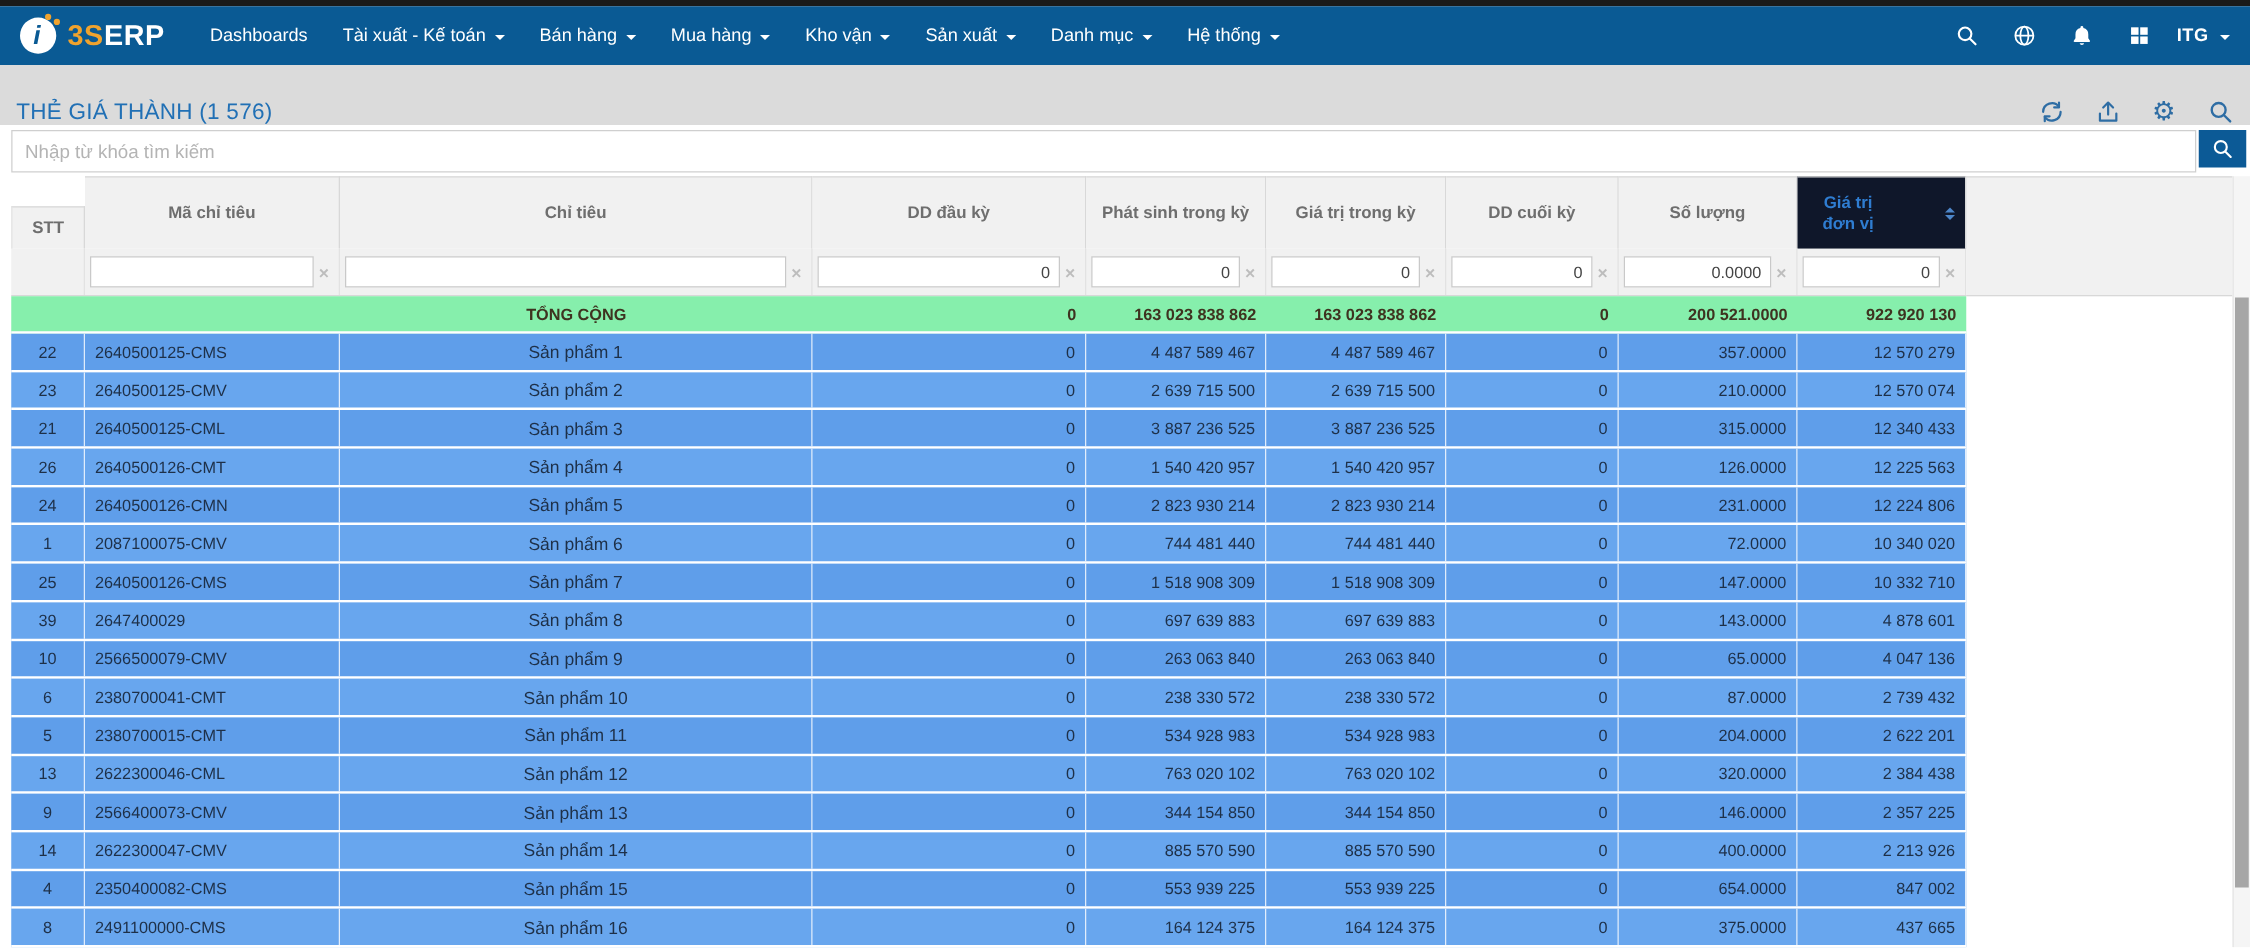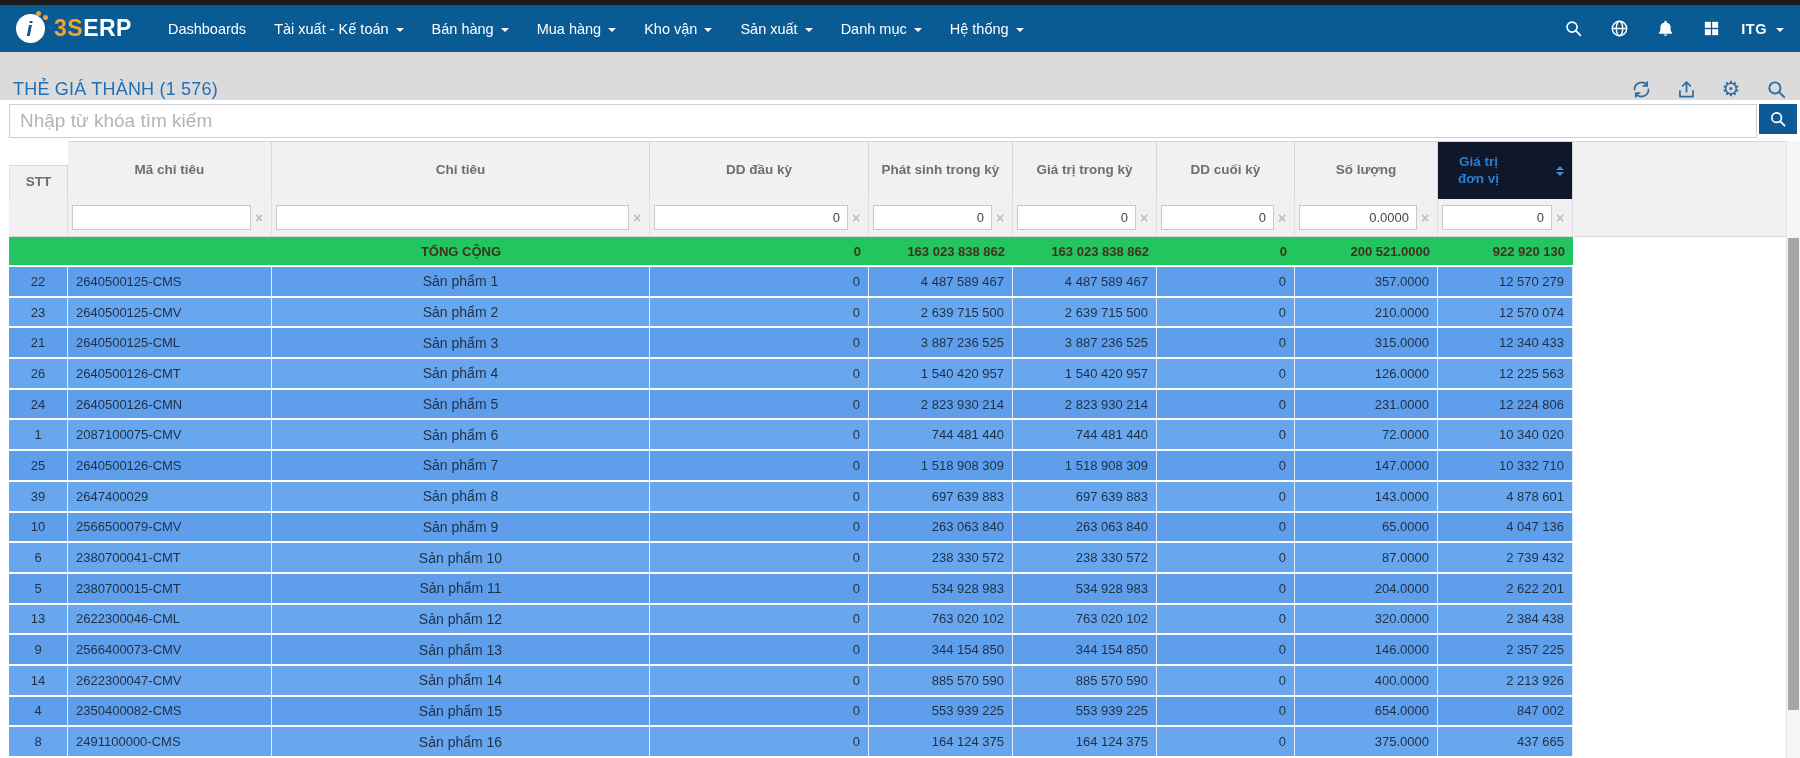--- a/index.html
+++ b/index.html
@@ -31,21 +31,21 @@
   .user{display:flex;align-items:center;gap:9px;color:#fff;font-weight:bold;font-size:14.5px;cursor:pointer;letter-spacing:.5px;}
   
   .titlebar{position:absolute;left:0;top:52px;width:100%;height:48px;background:#dbdbdb;display:flex;align-items:flex-end;justify-content:space-between;padding:0 13px;box-sizing:border-box;}
   .page-title{margin:0;font-size:18px;font-weight:400;color:#2170b5;letter-spacing:.2px;}
   .title-actions{display:flex;align-items:center;gap:23px;}
   .t-icon{display:inline-flex;align-items:center;justify-content:center;width:22px;height:22px;color:#2e6da4;cursor:pointer;}
   .t-icon svg{width:21px;height:21px;display:block;}
   .gear-glyph{font-family:"DejaVu Sans",sans-serif;font-size:21px;line-height:1;color:#2e6da4;}
   
   .searchrow{position:absolute;left:0;top:100px;width:100%;height:41px;background:#fff;}
-  .search-input{position:absolute;left:9px;top:4px;width:1748px;height:15px;box-sizing:border-box;border:1px solid #cfcfcf;padding:16px 10px;font-size:19px;color:#444;font-family:inherit;outline:none;}
+  .search-input{position:absolute;left:9px;top:4px;width:1748px;height:15px;box-sizing:border-box;border:1px solid #cfcfcf;padding:16px 10px;font-size:15px;color:#444;font-family:inherit;outline:none;}
   .search-input::placeholder{color:#b4b4b4;}
   .search-btn{position:absolute;left:1759px;top:4px;width:38px;height:30px;background:#0c5a96;border:none;display:flex;align-items:center;justify-content:center;color:#fff;cursor:pointer;}
   .search-btn svg{width:18px;height:18px;}
   
   .thead{position:absolute;left:9px;top:141px;display:grid;grid-template-columns:var(--cols);height:58px;}
   .th{box-sizing:border-box;background:#f1f1f1;border-top:1px solid #d8d8d8;border-right:1px solid #d8d8d8;display:flex;align-items:center;justify-content:center;text-align:center;color:#6e6e6e;font-weight:bold;font-size:13.5px;padding:0 8px;line-height:1.25;cursor:pointer;}
   .th:first-child{border-left:1px solid #e3e3e3;margin-top:24px;}
   .th.sorted{background:#0f172a;color:#2f7dd1;gap:38px;}
   .sort{display:inline-flex;flex-direction:column;gap:2px;margin-left:7px;}
   .sort i{display:block;width:0;height:0;border-left:4px solid transparent;border-right:4px solid transparent;}
@@ -57,21 +57,21 @@
   .tf input{flex:1;min-width:0;height:25px;border:1px solid #c9c9c9;background:#fff;padding:0 7px;font-size:13px;color:#444;font-family:inherit;outline:none;box-sizing:border-box;}
   .tf input.num{text-align:right;}
   .clear{width:16px;flex:0 0 16px;text-align:center;color:#bdbdbd;font-size:14px;font-weight:bold;cursor:pointer;line-height:1;}
   
   .trow{display:grid;grid-template-columns:var(--cols);box-sizing:border-box;}
   .td{display:flex;align-items:center;padding:0 8px;font-size:13px;color:#1e3048;box-sizing:border-box;border-right:1px solid rgba(255,255,255,.8);min-width:0;white-space:nowrap;overflow:hidden;}
   .td.center{justify-content:center;}
   .td.right{justify-content:flex-end;}
   .td.left{justify-content:flex-start;}
   .td.name{font-size:14px;}
-  .total{position:absolute;left:9px;top:237px;height:30px;background:#22c55e;border-bottom:2px solid #fff;}
+  .total{position:absolute;left:9px;top:237px;height:30px;background:#86efac;border-bottom:2px solid #fff;}
   .total .td{border-right:none;color:#3e3320;font-weight:bold;}
   .tbody{position:absolute;left:9px;top:267px;width:1564px;}
   .tbody .trow{height:30.7px;border-bottom:2px solid #fff;background:#5f9eea;cursor:pointer;}
   .tbody .trow:nth-child(even){background:#68a6ee;}
   
   .head-filler{position:absolute;left:1573px;top:141px;width:213px;height:96px;background:#f1f1f1;border-top:1px solid #d8d8d8;border-bottom:1px solid #d8d8d8;box-sizing:border-box;}
   .vscroll{position:absolute;left:1786px;top:141px;width:14px;height:617px;background:#f5f5f5;border-left:1px solid #e4e4e4;box-sizing:border-box;}
   .vthumb{position:absolute;left:1px;top:97px;width:11px;height:472px;background:#a6a6a6;}
 </style>
 </head>

